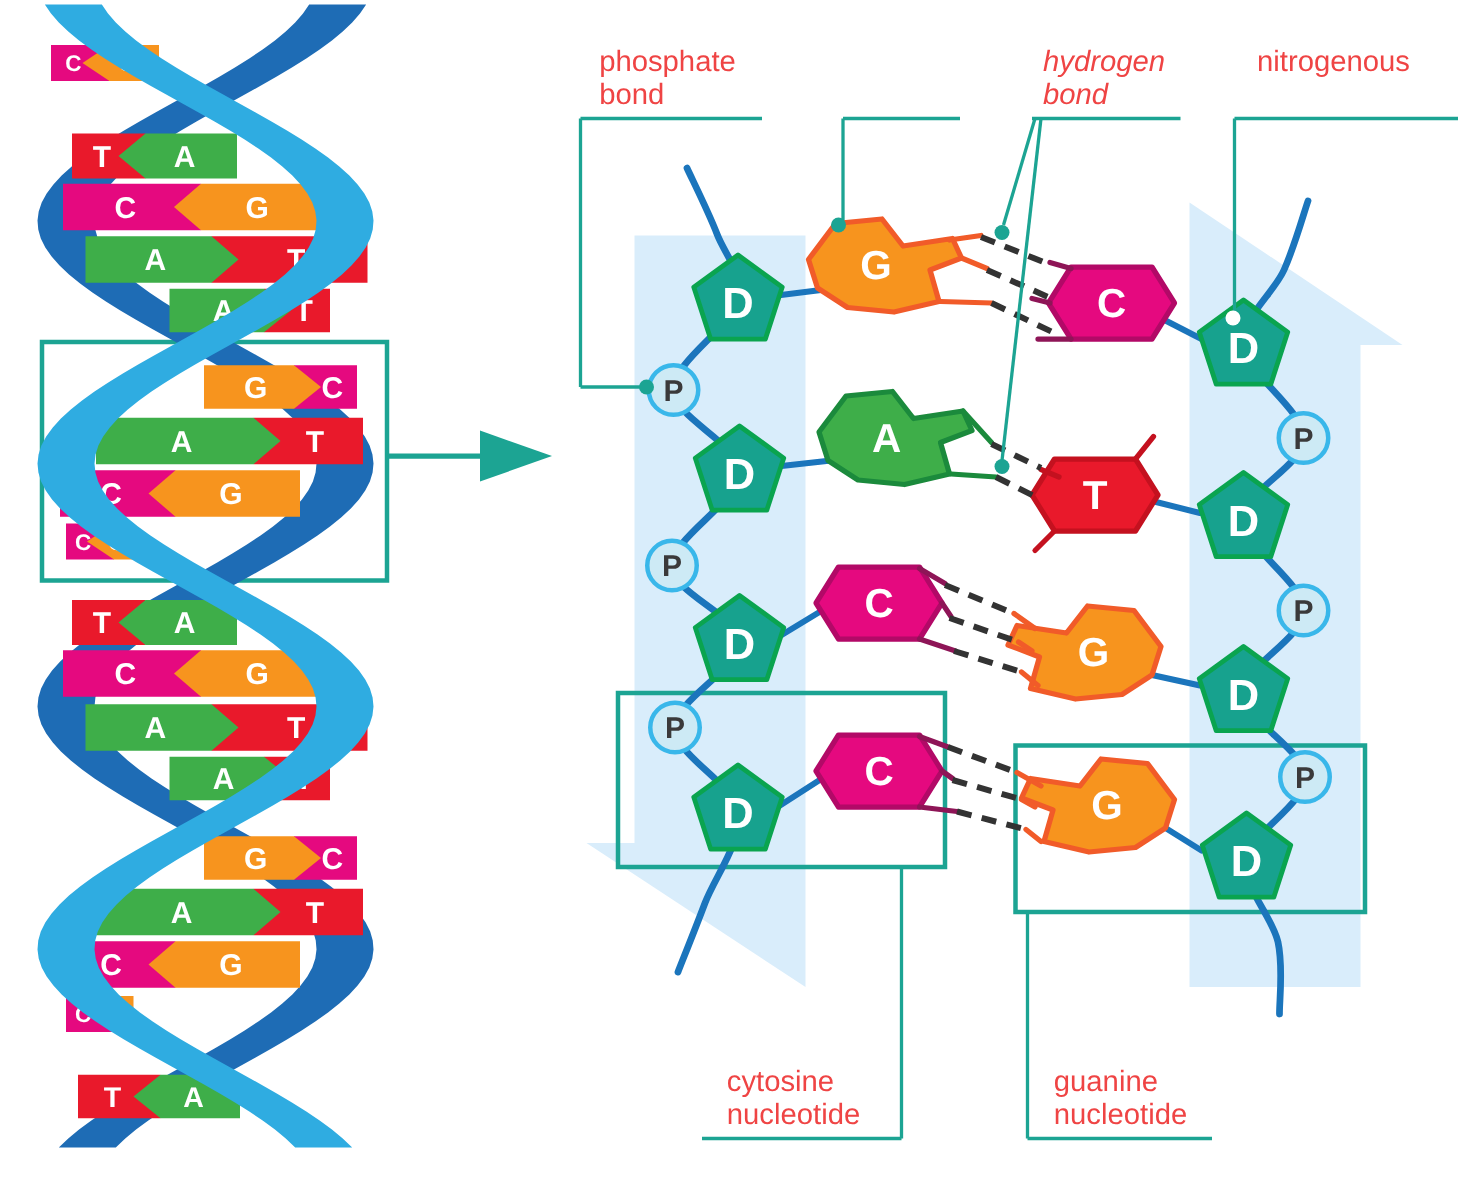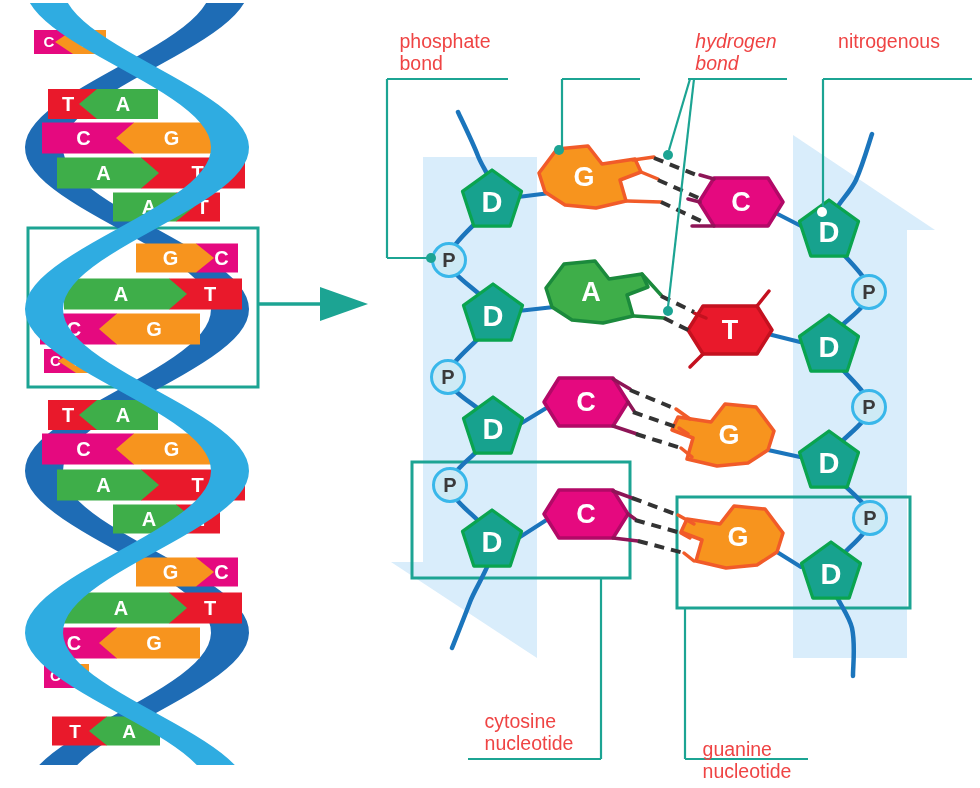--- a/index.html
+++ b/index.html
@@ -309,17 +309,17 @@
     <span>hydrogen</span>
     <span>bond</span>
   </div>
   <div class="lbl" style="left:889px;top:31px;">
     <span>nitrogenous</span>
   </div>
   <div class="lbl" style="left:529px;top:711px;">
     <span>cytosine</span>
     <span>nucleotide</span>
   </div>
-  <div class="lbl" style="left:747px;top:711px;margin-top:28px;">
+  <div class="lbl" style="left:747px;top:711px;">
     <span>guanine</span>
     <span>nucleotide</span>
   </div>
 </div>
 
 </body></html>

